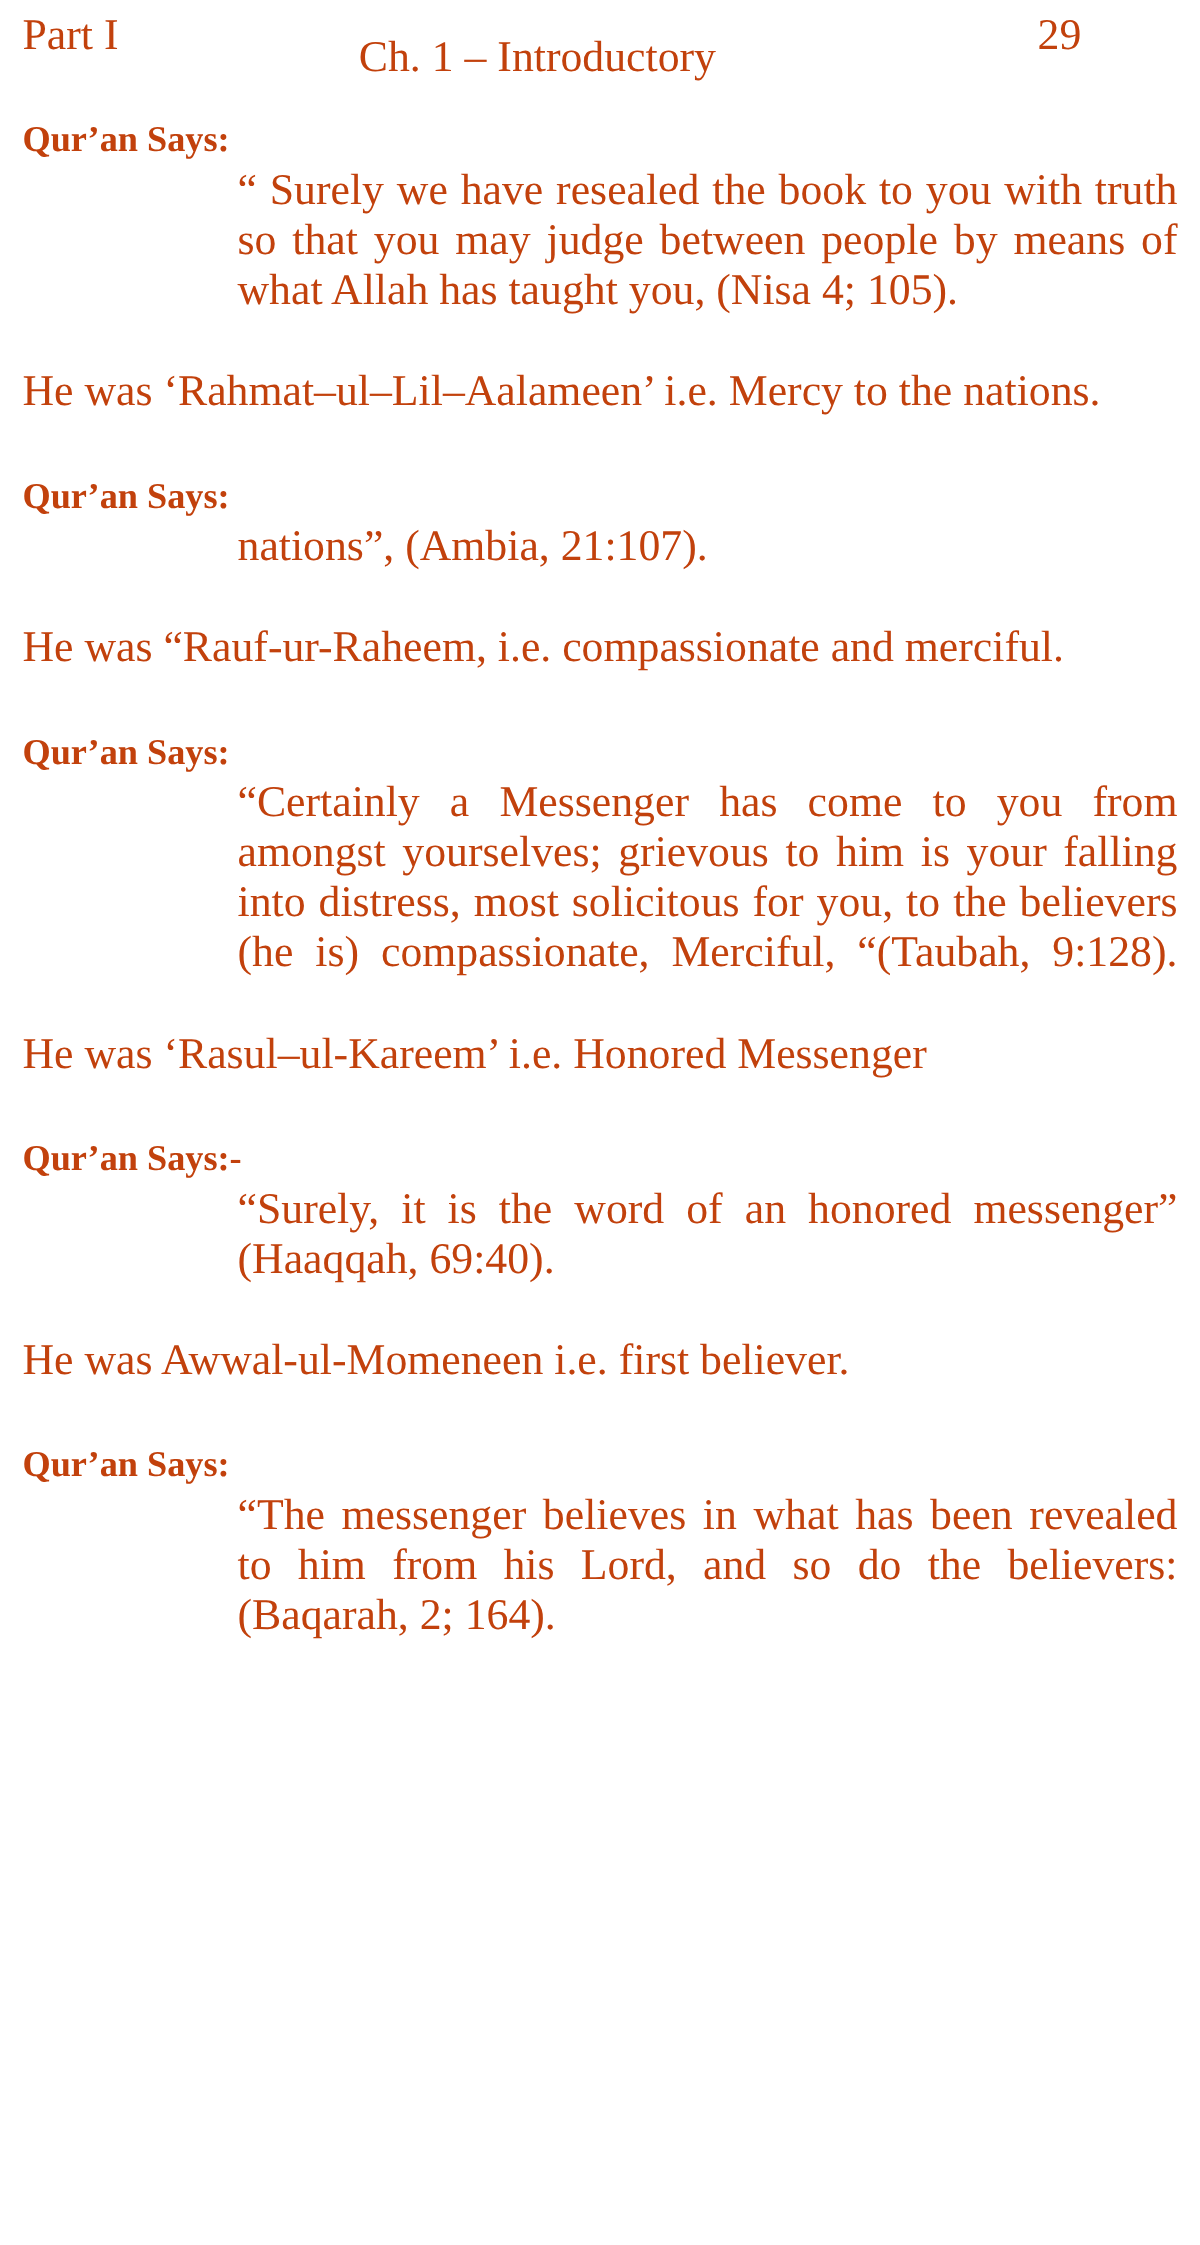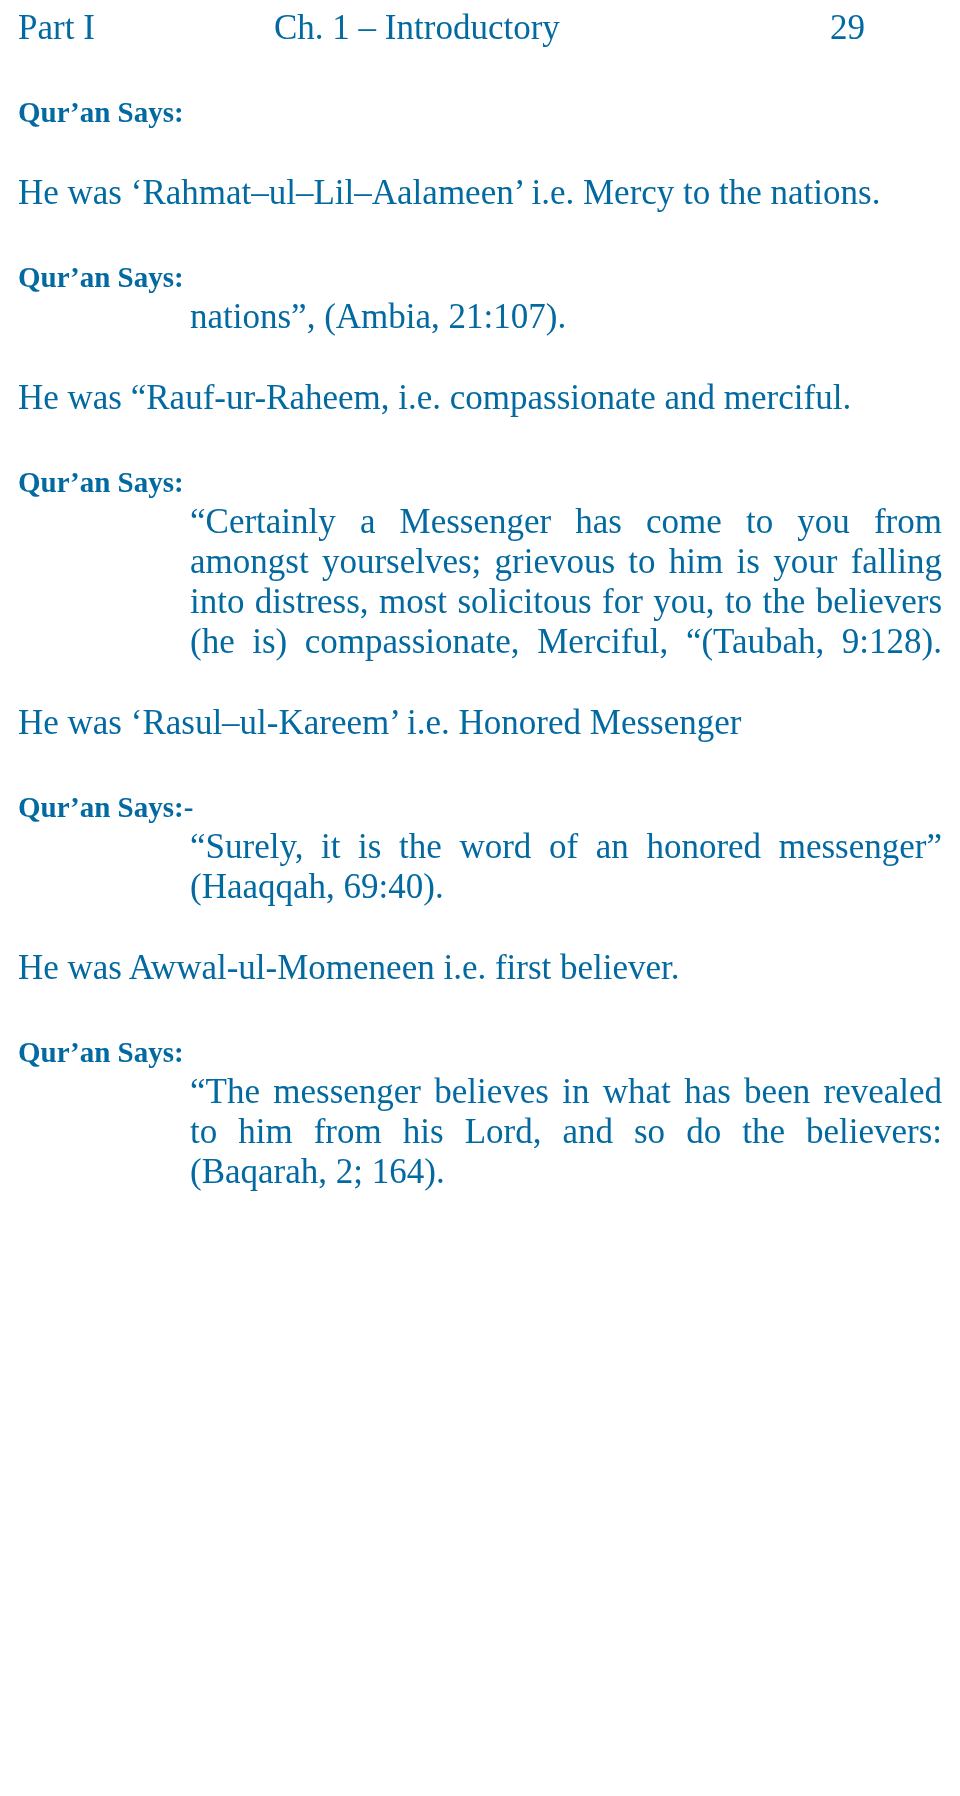--- a/index.html
+++ b/index.html
@@ -14,21 +14,21 @@
     font-size: 35px;
     line-height: 40px;
     background: #ffffff;
     color: #1c1c1c;
   }
   .page-header {
     position: relative;
     height: 40px;
   }
   .hdr-part   { position: absolute; left: 0; }
-  .hdr-title  { position: absolute; left: 256px; }
+  .hdr-title  { position: absolute; left: 269px; margin-top: 18px; }
   .hdr-pageno { position: absolute; left: 812px; }
   .quran-heading {
     margin: 44px 0 0 0;
     font-size: 29px;
     line-height: 40px;
     font-weight: 700;
   }
   .quote {
     margin: 0 0 0 172px;
     padding: 0;
@@ -40,32 +40,37 @@
   .quote-line.last {
     text-align-last: left;
   }
   .epithet {
     margin: 41px 0 0 0;
   }
 </style>
 </head>
 <body>
 
-<div class="page" style="background: rgb(255, 255, 255); color: #0369a1;">
+<div class="page" style="background: rgb(255, 255, 255); color: #c2410c;">
 
   <header class="page-header">
     <span class="hdr-part">Part I</span>
     <span class="hdr-title">Ch. 1 – Introductory</span>
     <span class="hdr-pageno">29</span>
   </header>
 
   <main class="content">
 
       <section class="section">
         <h2 class="quran-heading">Qur’an Says:</h2>
+        <blockquote class="quote">
+          <div class="quote-line">“ Surely we have resealed the book to you with truth</div>
+          <div class="quote-line">so that you may judge between people by means of</div>
+          <div class="quote-line last">what Allah has taught you, (Nisa 4; 105).</div>
+        </blockquote>
         <p class="epithet">He was ‘Rahmat–ul–Lil–Aalameen’ i.e. Mercy to the nations.</p>
       </section>
 
       <section class="section">
         <h2 class="quran-heading">Qur’an Says:</h2>
         <blockquote class="quote">
           <div class="quote-line last">nations”, (Ambia, 21:107).</div>
         </blockquote>
         <p class="epithet">He was “Rauf-ur-Raheem, i.e. compassionate and merciful.</p>
       </section>

